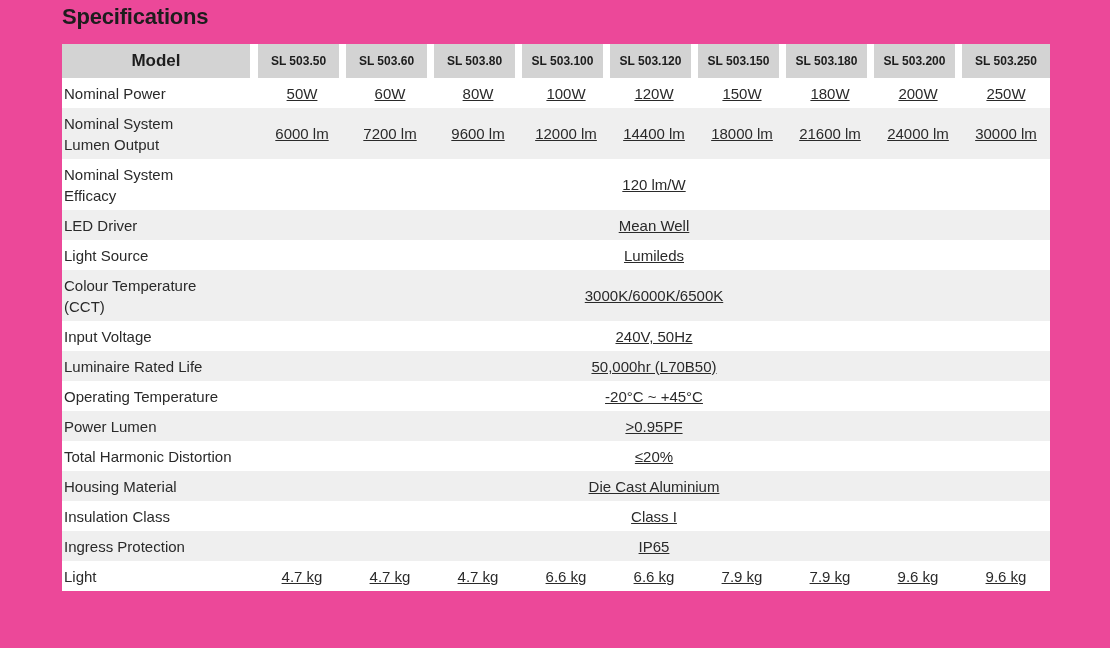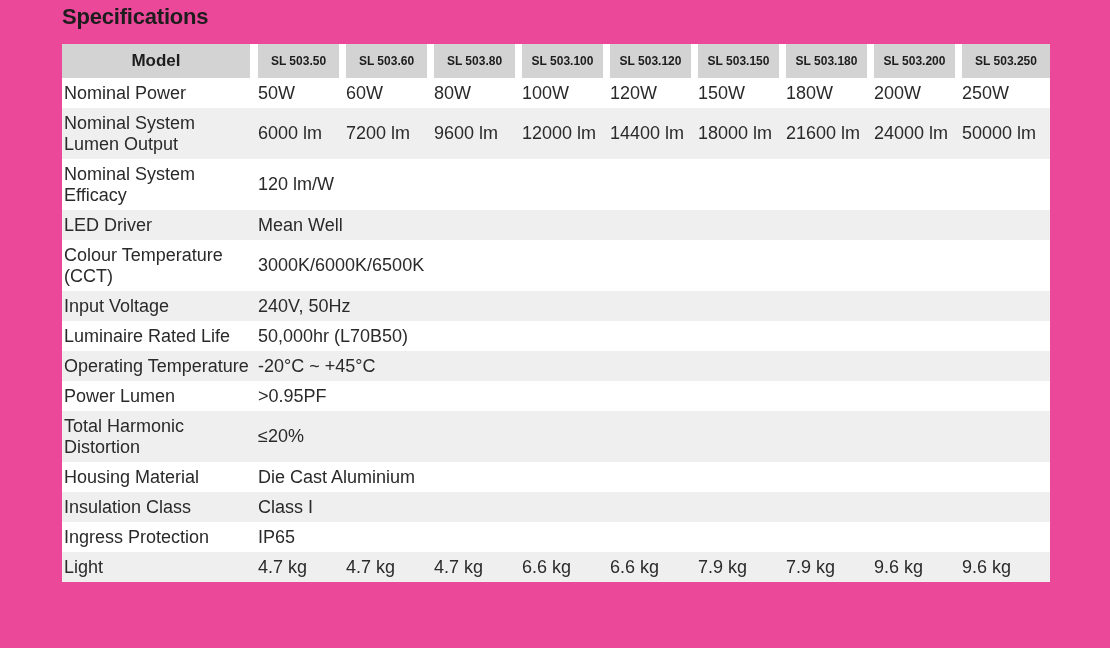--- a/index.html
+++ b/index.html
@@ -48,36 +48,38 @@
     font-size: 12px;
     font-weight: bold;
     text-align: center;
     border-right: 7px solid #ffffff;
     color: var(--title, #1d1d1d);
   }
   th.model:last-child {
     border-right: none;
   }
   tbody td {
-    font-size: 18px;
+    font-size: 15px;
     line-height: 21px;
     padding: 4.5px 0;
     vertical-align: middle;
     background: #ffffff;
   }
   tbody tr:nth-child(even) td {
     background: var(--zebra-bg, #efefef);
   }
   td.label {
     text-align: left;
     white-space: pre-line;
     padding-left: 2px;
     overflow: visible;
   }
   td.val {
+    text-align: center;
+    text-decoration: underline;
   }
 </style>
 </head>
 <body>
 
 <div class="page">
   <h1 class="title">Specifications</h1>
 
   <table class="spec-table">
     <colgroup>
@@ -125,30 +127,34 @@
           <td class="label">Nominal System
 Lumen Output</td>
           <td class="val">6000 lm</td>
           <td class="val">7200 lm</td>
           <td class="val">9600 lm</td>
           <td class="val">12000 lm</td>
           <td class="val">14400 lm</td>
           <td class="val">18000 lm</td>
           <td class="val">21600 lm</td>
           <td class="val">24000 lm</td>
-          <td class="val">50000 lm</td>
+          <td class="val">30000 lm</td>
         </tr>
         <tr>
           <td class="label">Nominal System
 Efficacy</td>
           <td class="val" colspan="9">120 lm/W</td>
         </tr>
         <tr>
           <td class="label">LED Driver</td>
           <td class="val" colspan="9">Mean Well</td>
+        </tr>
+        <tr>
+          <td class="label">Light Source</td>
+          <td class="val" colspan="9">Lumileds</td>
         </tr>
         <tr>
           <td class="label">Colour Temperature
 (CCT)</td>
           <td class="val" colspan="9">3000K/6000K/6500K</td>
         </tr>
         <tr>
           <td class="label">Input Voltage</td>
           <td class="val" colspan="9">240V, 50Hz</td>
         </tr>

